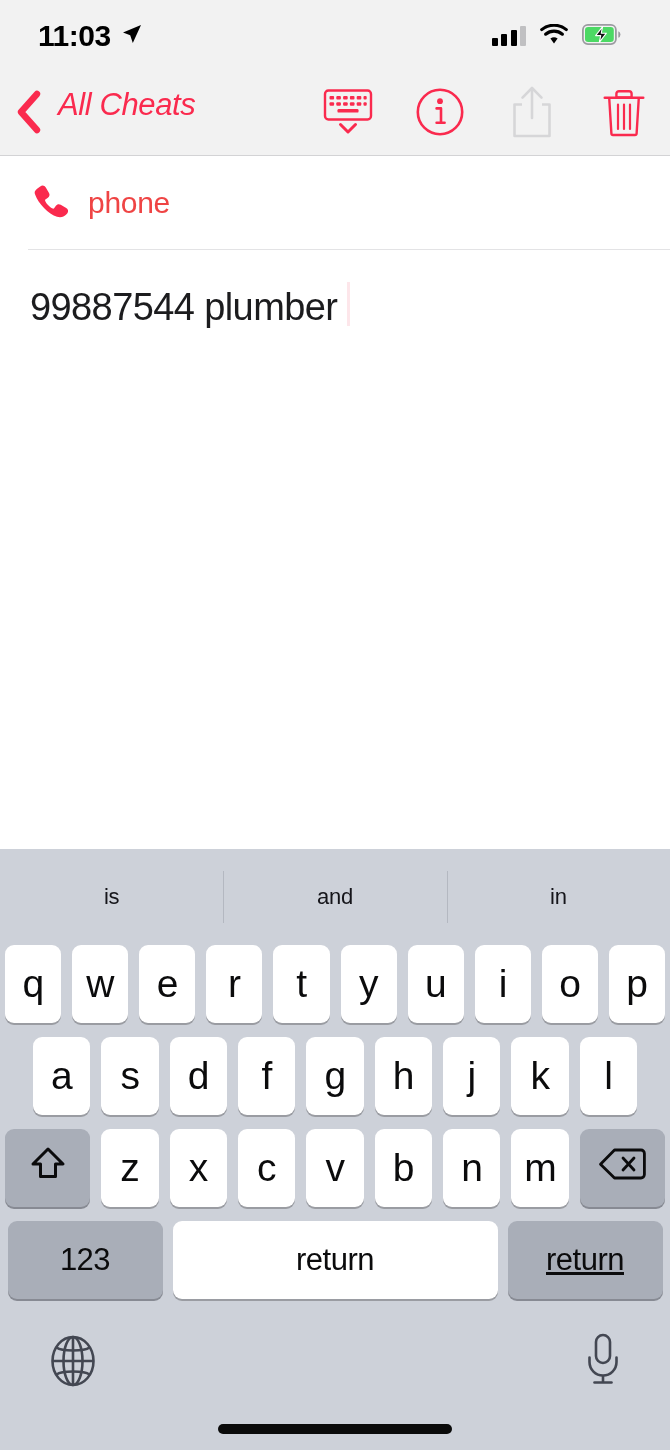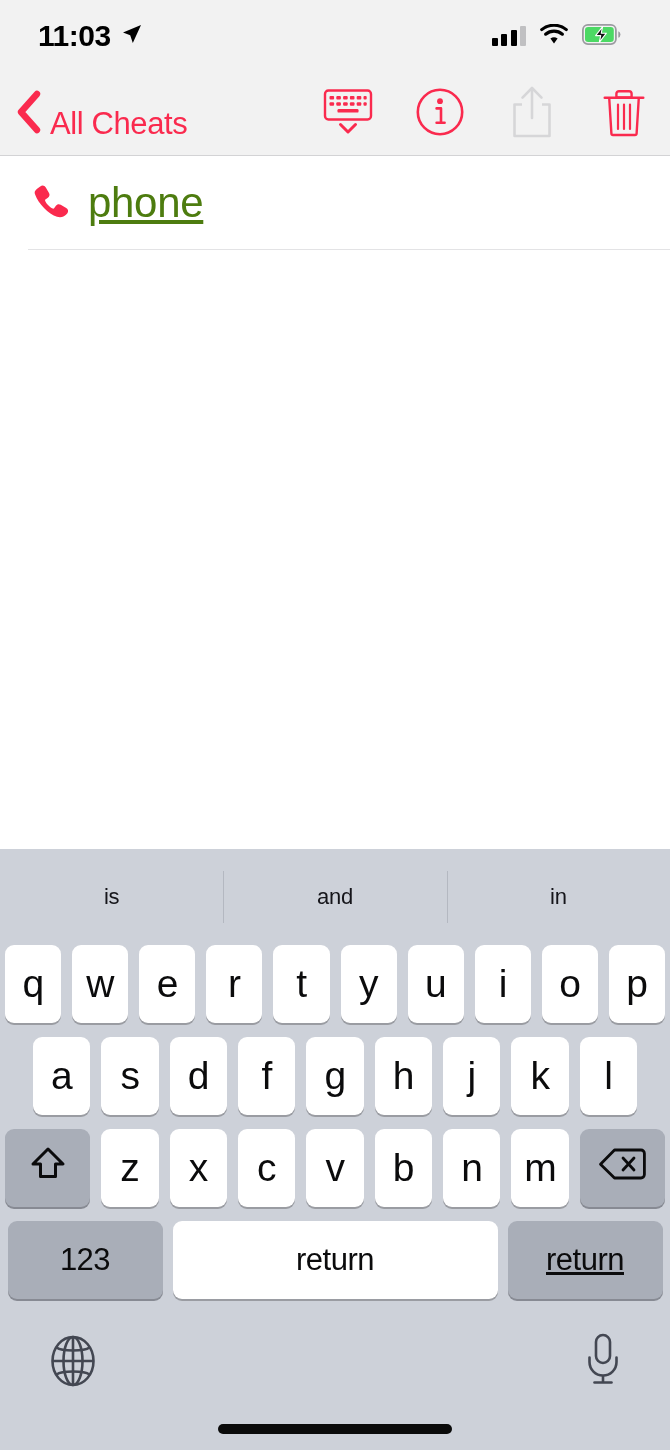--- a/index.html
+++ b/index.html
@@ -32,22 +32,22 @@
   .signal i:nth-child(4){ height:20px; background:#c0c0c2; }
 
   
   .nav-bar{
     position:absolute; left:0; top:72px; width:670px; height:84px;
     background:#f2f2f2;
     border-bottom:1px solid #d3d3d5;
     display:flex; align-items:center;
   }
   .back-btn{
-    display:flex; align-items:flex-end; gap:6px;
-    padding-left:14px; cursor:pointer; flex:0 0 auto;
+    display:flex; align-items:flex-start; gap:14px;
+    padding-left:14px; cursor:pointer; flex:0 0 auto;font-style:italic;
   }
   .back-label{
     font-size:31px; color:#fa2a4e; letter-spacing:-0.4px; line-height:1;
   }
   .nav-actions{
     display:flex; align-items:center; margin-left:auto;
     gap:0;
   }
   .nav-btn{
     width:92px; height:84px;
@@ -59,21 +59,21 @@
   
   .content{
     position:absolute; left:0; top:157px; width:670px; bottom:0;
     background:#ffffff;
   }
   .title-row{
     height:92px; display:flex; align-items:center; gap:18px;
     padding-left:32px;
   }
   .title-text{
-    font-size:42px; color:#4d7c0f; letter-spacing:-0.3px; line-height:1;text-decoration:underline;
+    font-size:30px; color:#ef4444; letter-spacing:-0.3px; line-height:1;
   }
   .divider{
     height:1px; background:#e3e3e5; margin-left:28px;
   }
   .note-row{
     padding:26px 30px 0 30px;
     display:flex; align-items:baseline;
   }
   .note-text{
     font-size:38px; color:#1c1c1e; letter-spacing:-0.6px; line-height:1.18;
@@ -263,20 +263,24 @@
       <span>
         <svg width="38" height="38" viewBox="0 0 38 38">
           <path d="M8.2 4.4 c2.1 -1.6 4.5 -0.9 5.6 1.1 l3.2 5.6 c1 1.8 0.5 3.6 -1.1 4.7 l-2.2 1.5 c-0.6 0.4 -0.8 1 -0.5 1.7 c1.1 2.7 4.6 6.3 7.4 7.6 c0.7 0.3 1.3 0.1 1.7 -0.5 l1.6 -2.3 c1.1 -1.6 3 -2 4.8 -1 l5.5 3.2 c2 1.2 2.6 3.6 1 5.6 c-2.4 3.1 -6.2 4.4 -10.2 3.2 C16.6 32 6.1 21.4 3.2 12.7 C1.9 8.9 3.2 8.2 8.2 4.4 Z" fill="#fa2a4e"></path>
         </svg>
       </span>
       <span class="title-text">phone</span>
     </div>
 
     <div class="divider"></div>
 
+    <div class="note-row">
+      <span class="note-text">99887544 plumber</span>
+      <span class="caret"></span>
+    </div>
 
   </div>
 
   <div class="keyboard">
 
     <div class="predictive">
       <div class="pred-item">is</div>
       <div class="pred-item">and</div>
       <div class="pred-item">in</div>
     </div>

